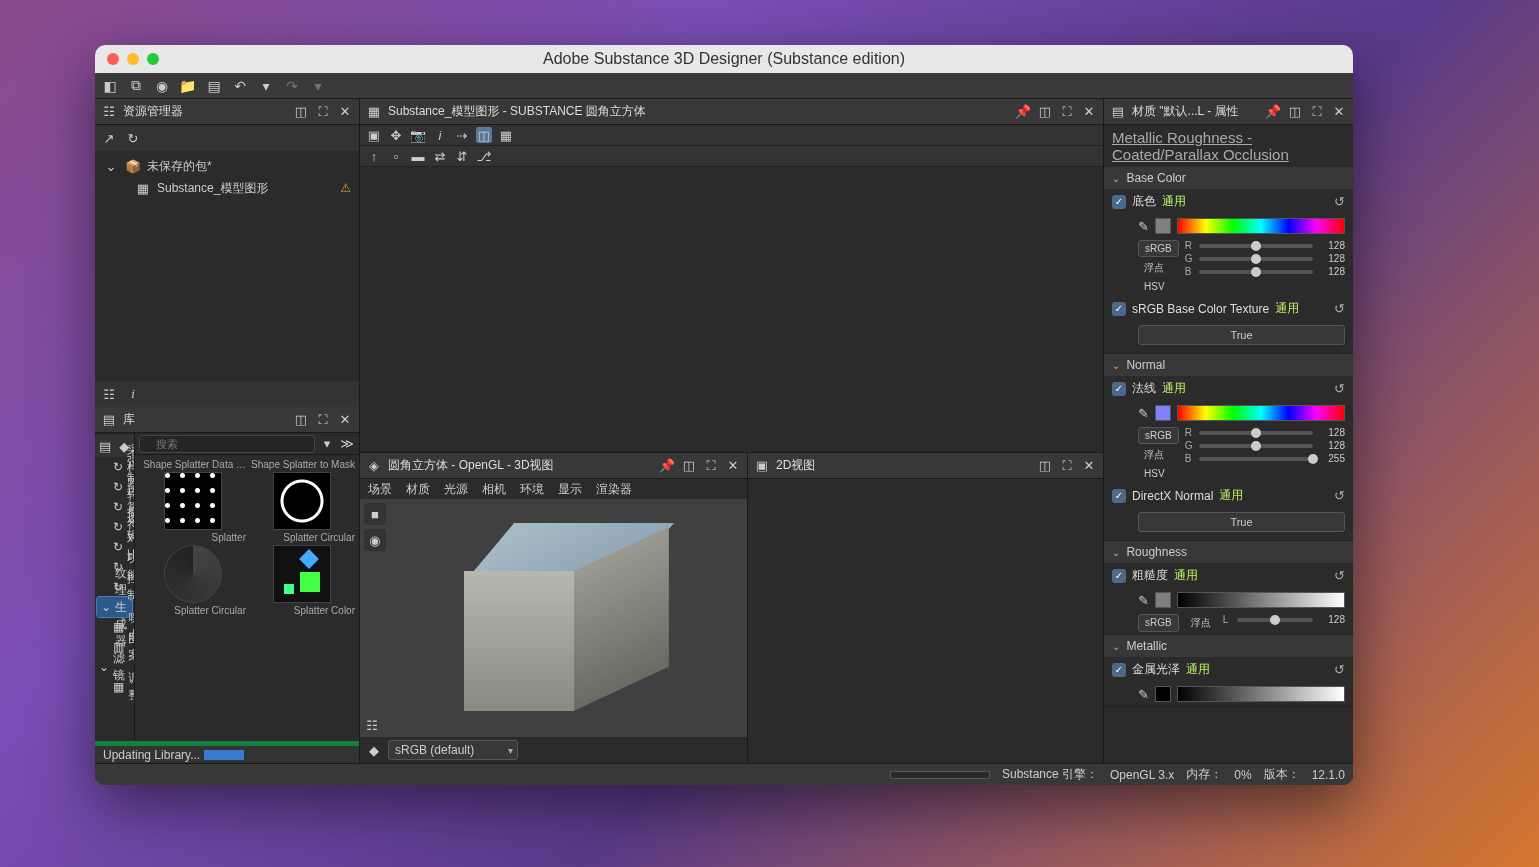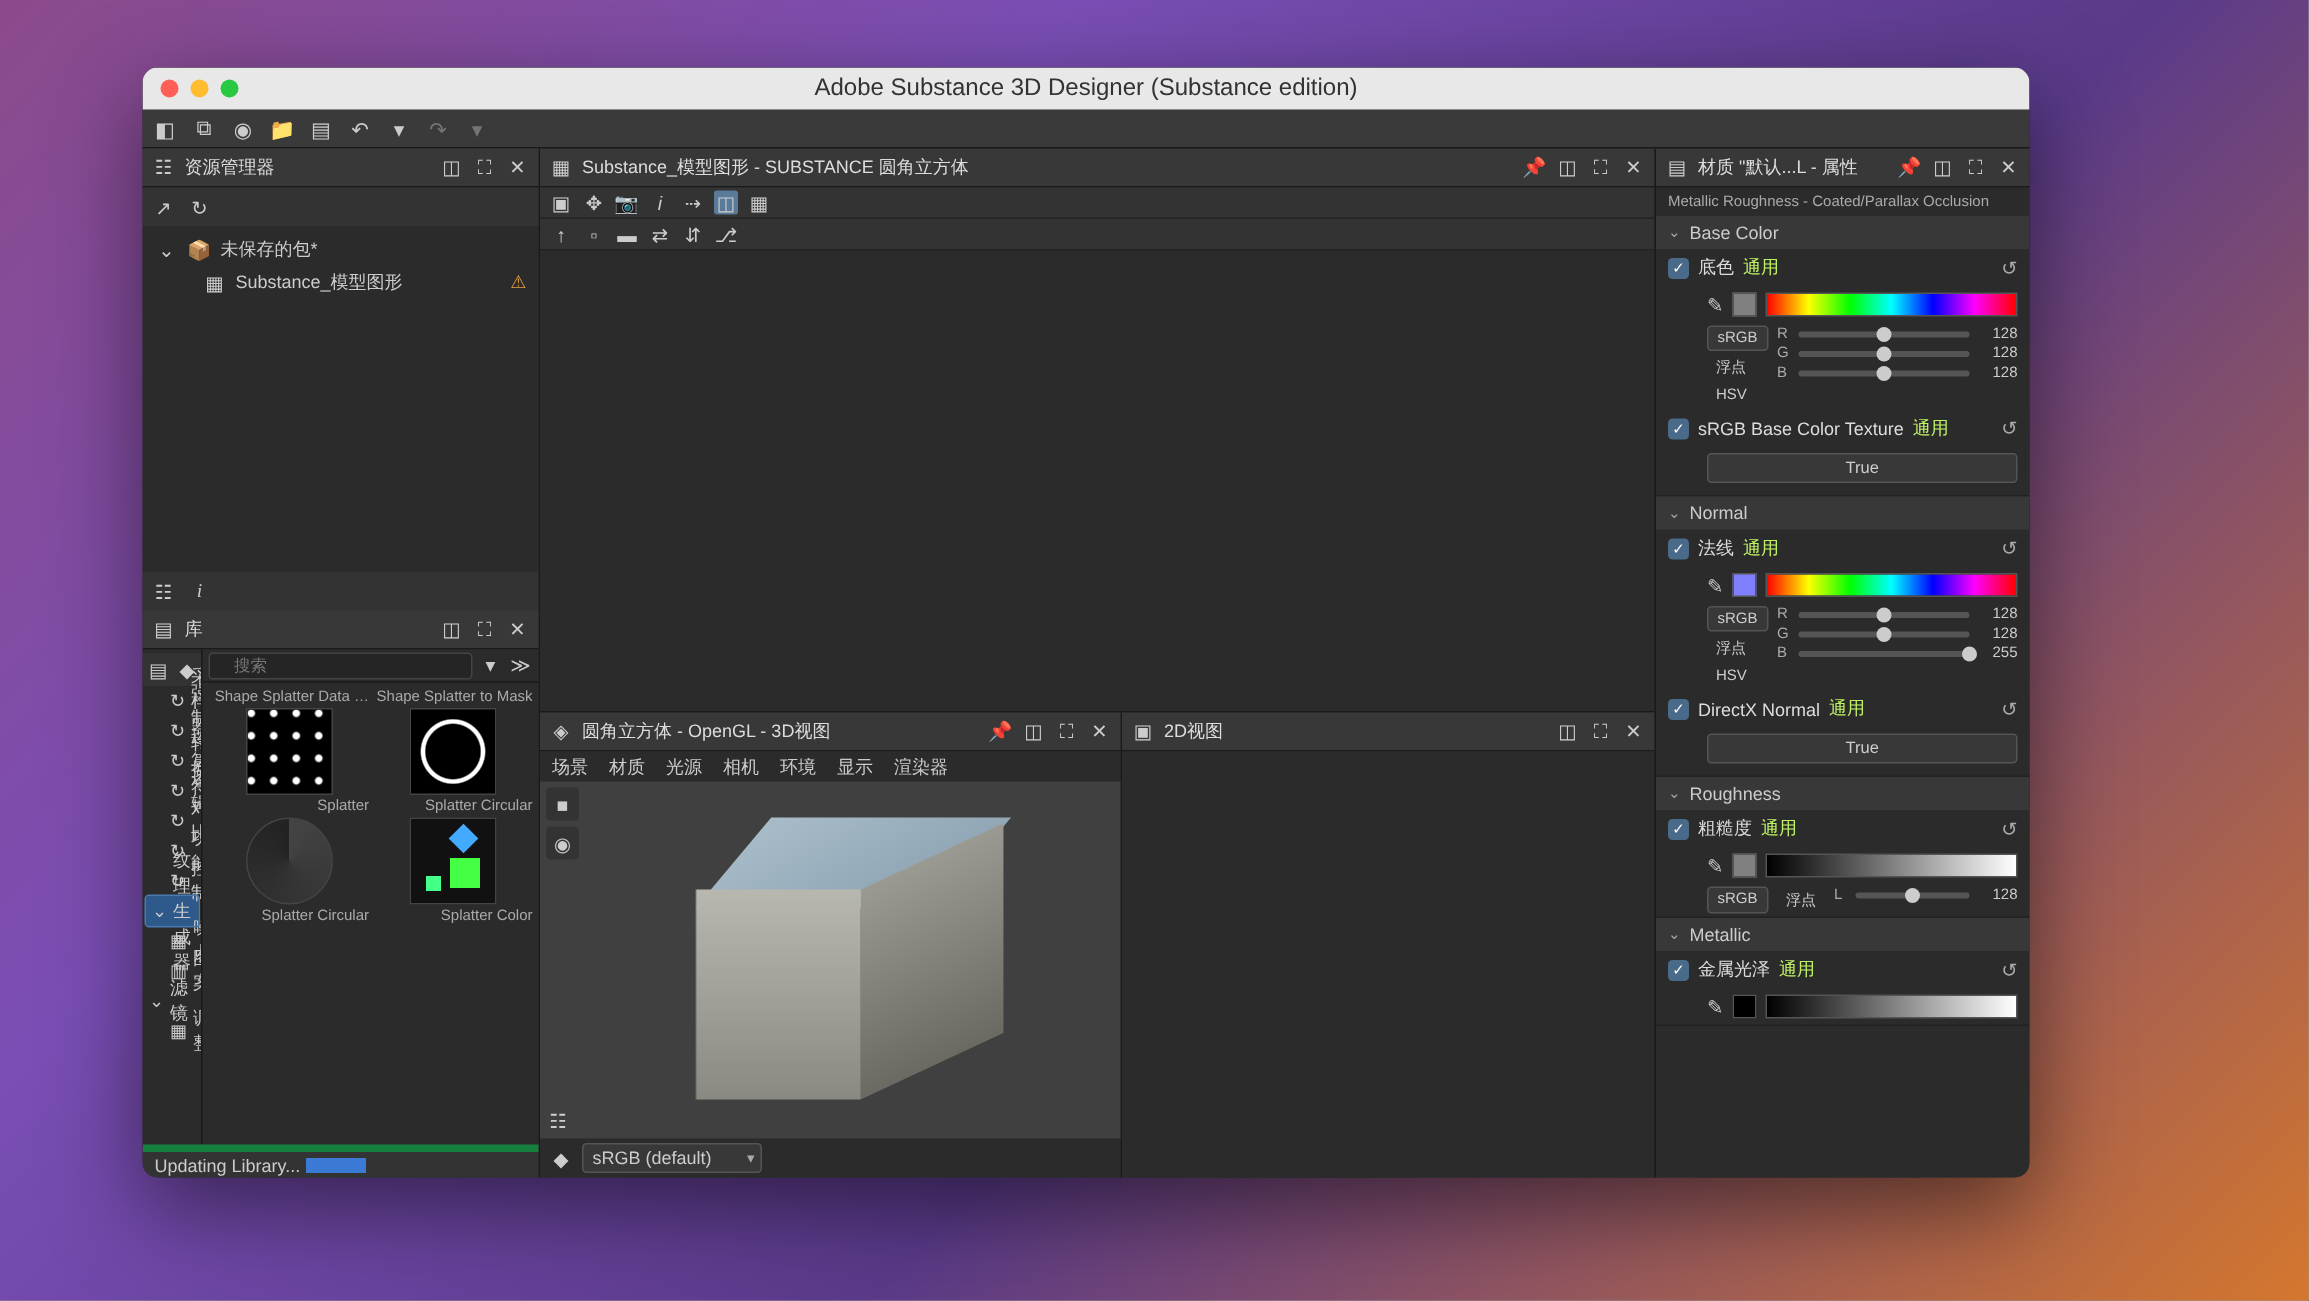--- a/index.html
+++ b/index.html
@@ -54,21 +54,21 @@
 .cube-side{position:absolute;width:95px;height:140px;background:linear-gradient(#9a9a92,#6a6a62);left:115px;top:48px;transform:skewY(-25deg);transform-origin:left;}
 .view3d-tools { position:absolute; left:4px; top:4px; display:flex; flex-direction:column; gap:4px; }
 .view3d-tools .ico { background:#333; border-radius:3px; width:22px; height:22px; }
 .view3d-bottom { height:26px; background:#2b2b2b; display:flex; align-items:center; padding:0 6px; gap:6px; }
 .dropdown { background:#383838; border:1px solid #555; border-radius:3px; height:20px; display:flex; align-items:center; padding:0 18px 0 6px; position:relative; font-size:11px; }
 .dropdown::after { content:"▾"; position:absolute; right:4px; color:#aaa; font-size:10px; }
 .view2d { width:355px; display:flex; flex-direction:column; }
 .view2d-body { flex:1; background:#2b2b2b; }
 .right-col { width:250px; display:flex; flex-direction:column; border-left:1px solid #1a1a1a; background:#2b2b2b; }
 .props-body { flex:1; overflow:auto; font-size:11px; }
-.shader-label { padding:4px 8px; color:#aaa; font-size:10px; }
+.shader-label { padding:4px 8px; color:#aaa; font-size:15px;text-decoration:underline; }
 .section { border-bottom:1px solid #222; }
 .section-h { background:#383838; padding:4px 8px; display:flex; align-items:center; gap:6px; cursor:pointer; }
 .section-h .chev { font-size:10px; color:#aaa; }
 .prop-row { display:flex; align-items:center; padding:4px 8px; gap:6px; }
 .prop-label { color:#ddd; }
 .prop-sub { color:#bef264; }
 .checkbox { width:14px; height:14px; background:#4a6a8a; border-radius:3px; display:flex; align-items:center; justify-content:center; font-size:10px; color:#fff; }
 .reset-ico { margin-left:auto; color:#aaa; cursor:pointer; font-size:13px; }
 .color-edit { padding:4px 8px 4px 34px; display:flex; align-items:center; gap:6px; }
 .eyedrop { font-size:13px; }
@@ -310,21 +310,21 @@
             </div>
             <div class="cube">
               <div class="cube-top"></div>
                 <div class="cube-front"></div>
                 <div class="cube-side"></div>
             </div>
             <span class="ico" style="position:absolute;left:4px;bottom:4px">☷</span>
           </div>
           <div class="view3d-bottom">
             <span class="ico">◆</span>
-            <div class="dropdown" style="width:120px">
+            <div class="dropdown" style="width:130px">
                 <span>sRGB (default)</span>
               </div>
           </div>
         </div>
         <div class="view2d">
           <div class="panel-header">
             <span class="ico">▣</span>
             <span class="panel-title">2D视图</span>
             <span class="spacer"></span>
             <span class="ico">◫</span>
@@ -504,13 +504,22 @@
           <div class="color-edit">
             <span class="eyedrop">✎</span>
             <span class="swatch" style="background:#000"></span>
             <span class="gradient gray"></span>
           </div>
         </div>
       </div>
     </div>
   </div>
 
+  <div class="statusbar">
+    <div class="prog"></div>
+    <span>Substance 引擎：</span>
+    <span>OpenGL 3.x</span>
+    <span>内存：</span>
+    <span>0%</span>
+    <span>版本：</span>
+    <span>12.1.0</span>
+  </div>
 </div>
 
 </body></html>

